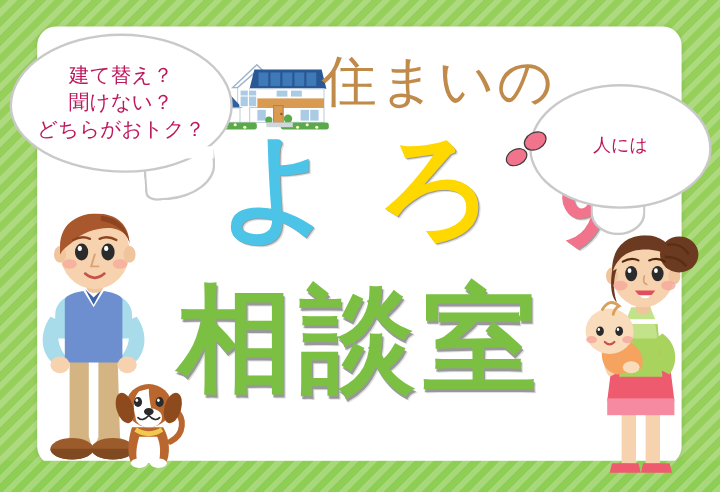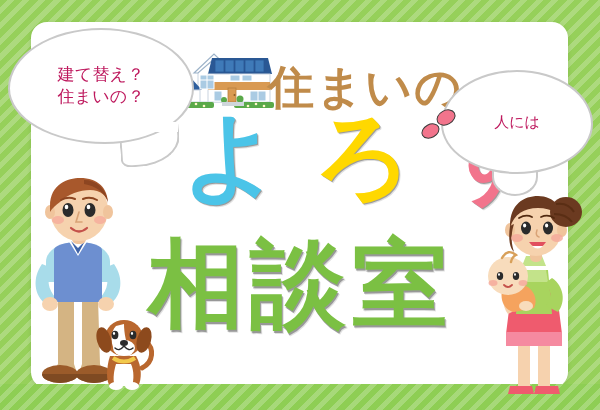--- a/index.html
+++ b/index.html
@@ -67,22 +67,22 @@
     left:492px;top:158px;width:42px;height:34px;
     background:#fff;border:2px solid #c9c9c9;border-top-color:#fff;
     border-radius:0 0 60% 60%;
   }
   #tail-right-patch{
     position:absolute;left:490px;top:154px;width:46px;height:10px;background:#fff;z-index:7;
   }
 
   
   #headline-sumaino{
-    position:absolute;left:268px;top:64px;z-index:5;
-    font-size:46px;font-weight:700;letter-spacing:2px;
+    position:absolute;left:268px;top:44px;z-index:5;
+    font-size:46px;font-weight:400;letter-spacing:2px;
     color:#c08b4a;
     line-height:1;
   }
   .kana-row{
     position:absolute;left:182px;top:110px;z-index:5;
     display:flex;align-items:flex-start;gap:34px;
     font-size:96px;font-weight:700;line-height:.95;
     letter-spacing:0;
   }
   .kana{
@@ -334,21 +334,22 @@
       <path d="M55 34 q-2 6 2 7" stroke="#d9a377" stroke-width="1.5" fill="none" stroke-linecap="round"></path>
       <path d="M47 46 q9 12 17 0 Z" fill="#e14f5e"></path>
       <path d="M50 50 q6 5 11 0" fill="#ffffff"></path>
     </svg>
   </div>
 
   <div class="tail" id="tail-left"></div>
   <div id="tail-left-patch"></div>
   <div class="bubble" id="bubble-left">
     <span class="line">建て替え？</span>
-    <span class="line">住まいの？</span>
+    <span class="line">聞けない？</span>
+    <span class="line">どちらがおトク？</span>
   </div>
 
   <div class="tail" id="tail-right"></div>
   <div id="tail-right-patch"></div>
   <div class="bubble" id="bubble-right">
     <span class="line">人には</span>
   </div>
 
   <div id="headline-sumaino">住まいの</div>
 

